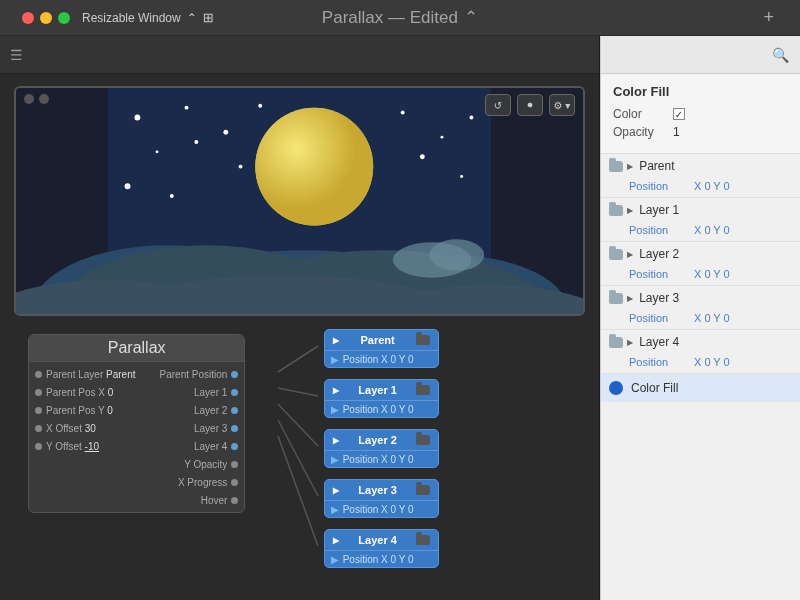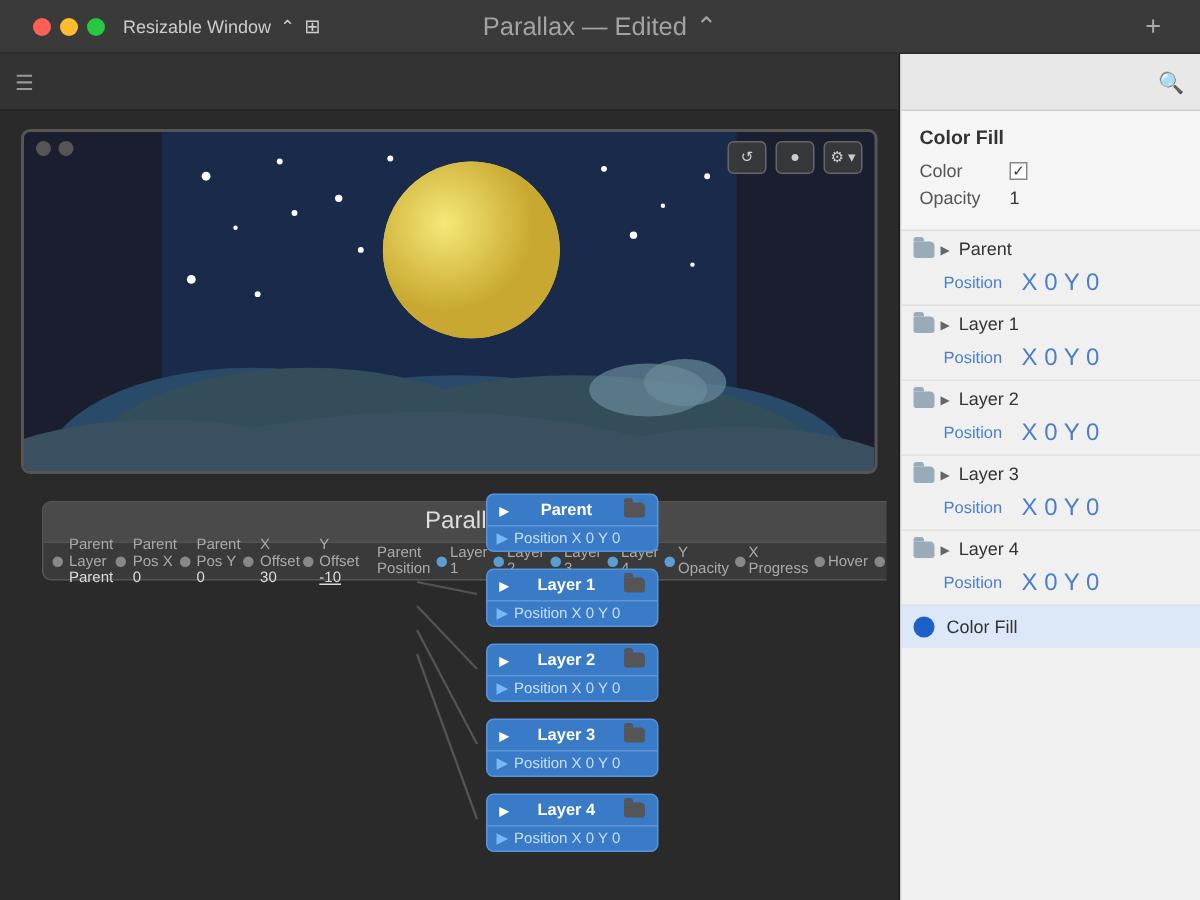--- a/index.html
+++ b/index.html
@@ -165,21 +165,21 @@
       color: #ddd;
       border-bottom: 1px solid #555;
     }
     .patch-node-body {
       padding: 4px 6px;
       display: flex;
       gap: 12px;
     }
     .patch-inputs, .patch-outputs {
       display: flex;
-      flex-direction: row;
+      flex-direction: column;
       gap: 2px;
     }
     .patch-port-row {
       display: flex;
       align-items: center;
       gap: 4px;
       font-size: 10px;
       color: #aaa;
       height: 16px;
     }
@@ -338,29 +338,29 @@
     }
     .layer-name {
       font-size: 12px;
       color: #333;
       flex: 1;
     }
     .layer-position {
       display: flex;
       padding: 2px 8px 5px 28px;
       align-items: center;
-      gap: 0;
+      gap: 13px;
     }
     .layer-position-label {
       font-size: 11px;
       color: #4a7fca;
       width: 52px;
     }
     .layer-position-value {
-      font-size: 16px;
+      font-size: 11px;
       color: #4a7fca;
     }
 
     
     .color-fill-item {
       display: flex;
       align-items: center;
       padding: 7px 8px;
       gap: 8px;
       background: #dce8f8;
@@ -502,21 +502,21 @@
             </div>
             <div class="patch-port-row">
               <div class="port-dot gray"></div>
               <span>X Offset  <span style="color:#ddd;">30</span></span>
             </div>
             <div class="patch-port-row">
               <div class="port-dot gray"></div>
               <span>Y Offset  <span style="color:#ddd;text-decoration:underline;">-10</span></span>
             </div>
           </div>
-          <div class="patch-outputs" style="align-items:flex-end; margin-left:0;">
+          <div class="patch-outputs" style="align-items:flex-end; margin-left:12px;">
             <div class="patch-port-row">
               <span>Parent Position</span>
               <div class="port-dot blue"></div>
             </div>
             <div class="patch-port-row">
               <span>Layer 1</span>
               <div class="port-dot blue"></div>
             </div>
             <div class="patch-port-row">
               <span>Layer 2</span>

